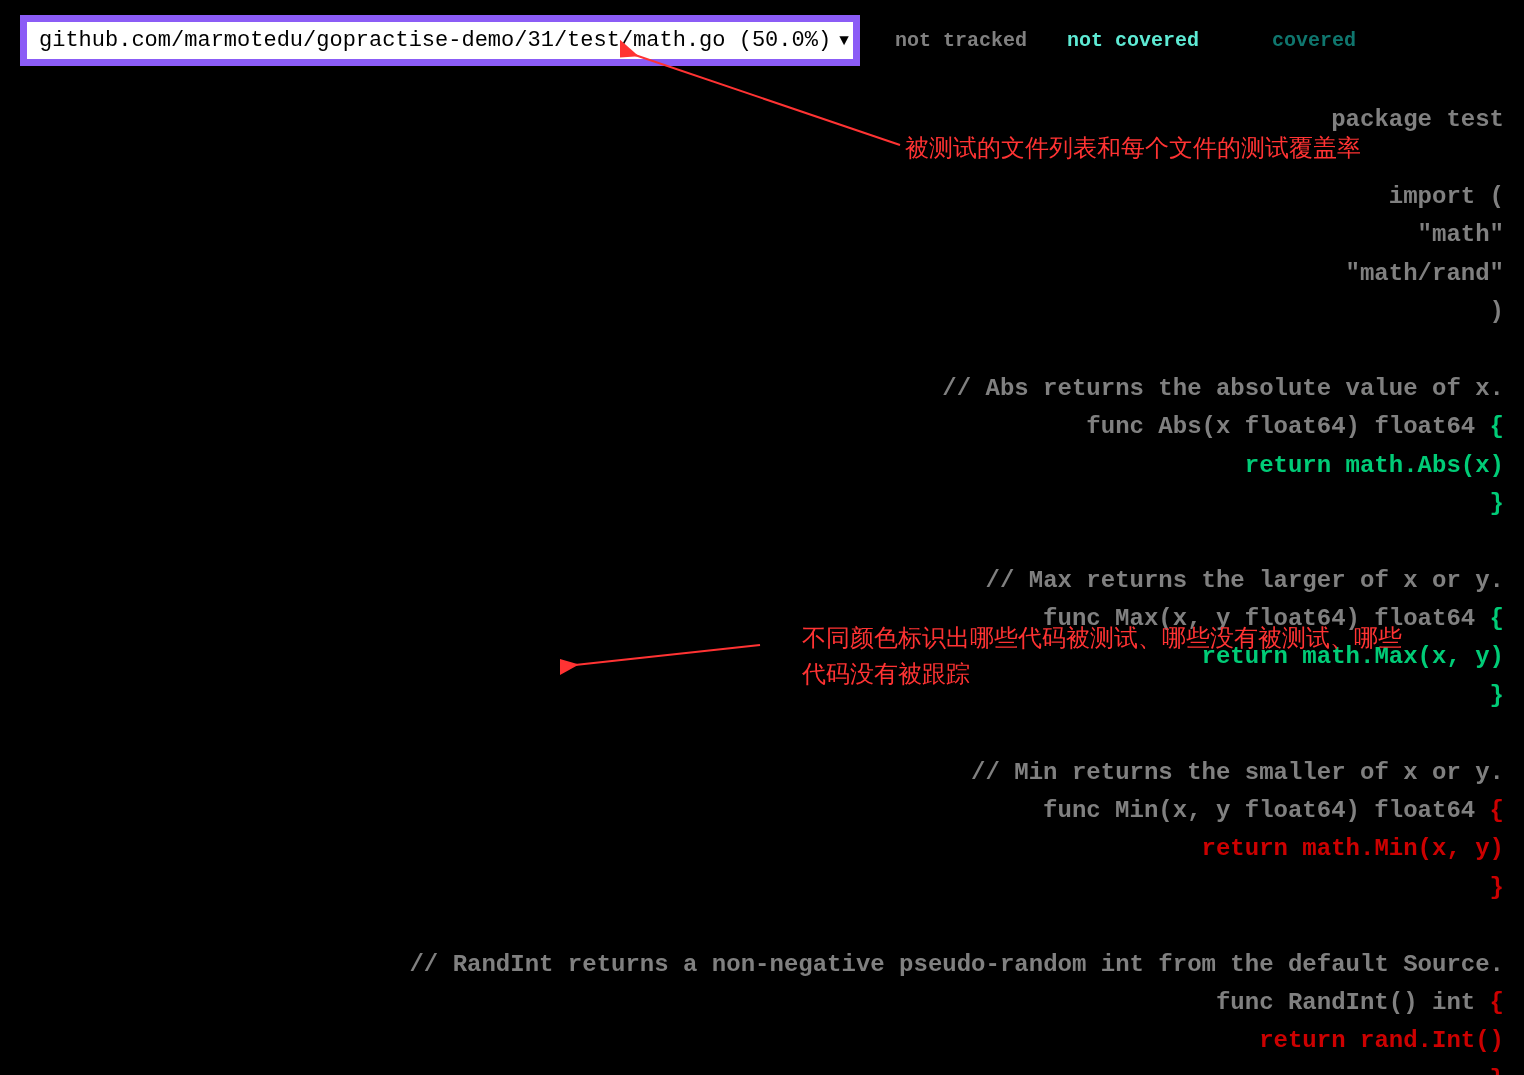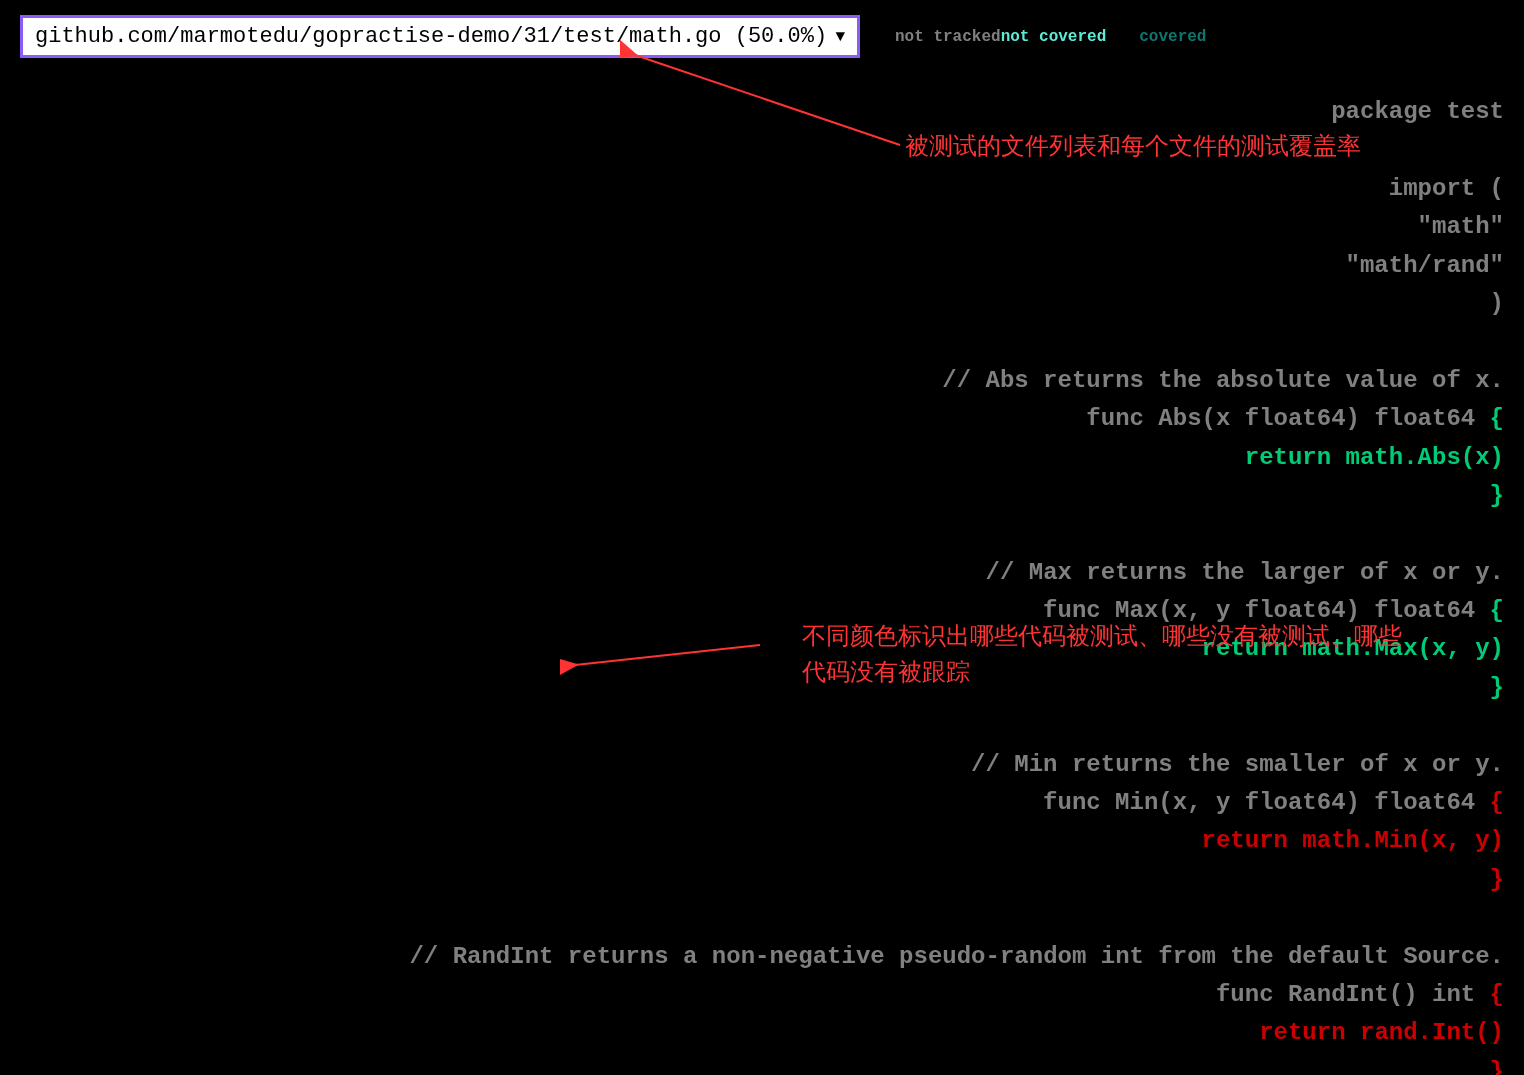--- a/index.html
+++ b/index.html
@@ -18,39 +18,40 @@
     }
     .header {
       display: flex;
       align-items: center;
       padding: 15px 20px;
       gap: 35px;
     }
     .file-select {
       background: #ffffff;
       color: #000000;
-      border: 3px solid #8b5cf6;
+      border: 7px solid #8b5cf6;
       padding: 6px 12px;
       font-size: 22px;
       font-family: inherit;
       display: flex;
       align-items: center;
       gap: 8px;
       width: 840px;
       justify-content: space-between;
     }
     .file-select-text {
       white-space: nowrap;
     }
     .dropdown-arrow {
       font-size: 16px;
     }
     .legend {
       display: flex;
-      font-size: 16px;
+      gap: 40px;
+      font-size: 20px;
       font-weight: bold;
     }
     .not-tracked {
       color: #808080;
     }
     .not-covered {
       color: #5eead4;
     }
     .covered {
       color: #0f766e;
@@ -73,21 +74,21 @@
     .c-covered {
       color: #00cc77;
     }
     .c-notcovered {
       color: #cc0000;
     }
     .annotation {
       position: absolute;
       color: #ff3333;
       font-size: 24px;
-      font-family: Liberation Mono, monospace;
+      font-family: Liberation Serif, serif;
       line-height: 1.5;
       font-weight: normal;
     }
     .annotation-1 {
       top: 130px;
       left: 905px;
     }
     .annotation-2 {
       top: 620px;
       left: 802px;

